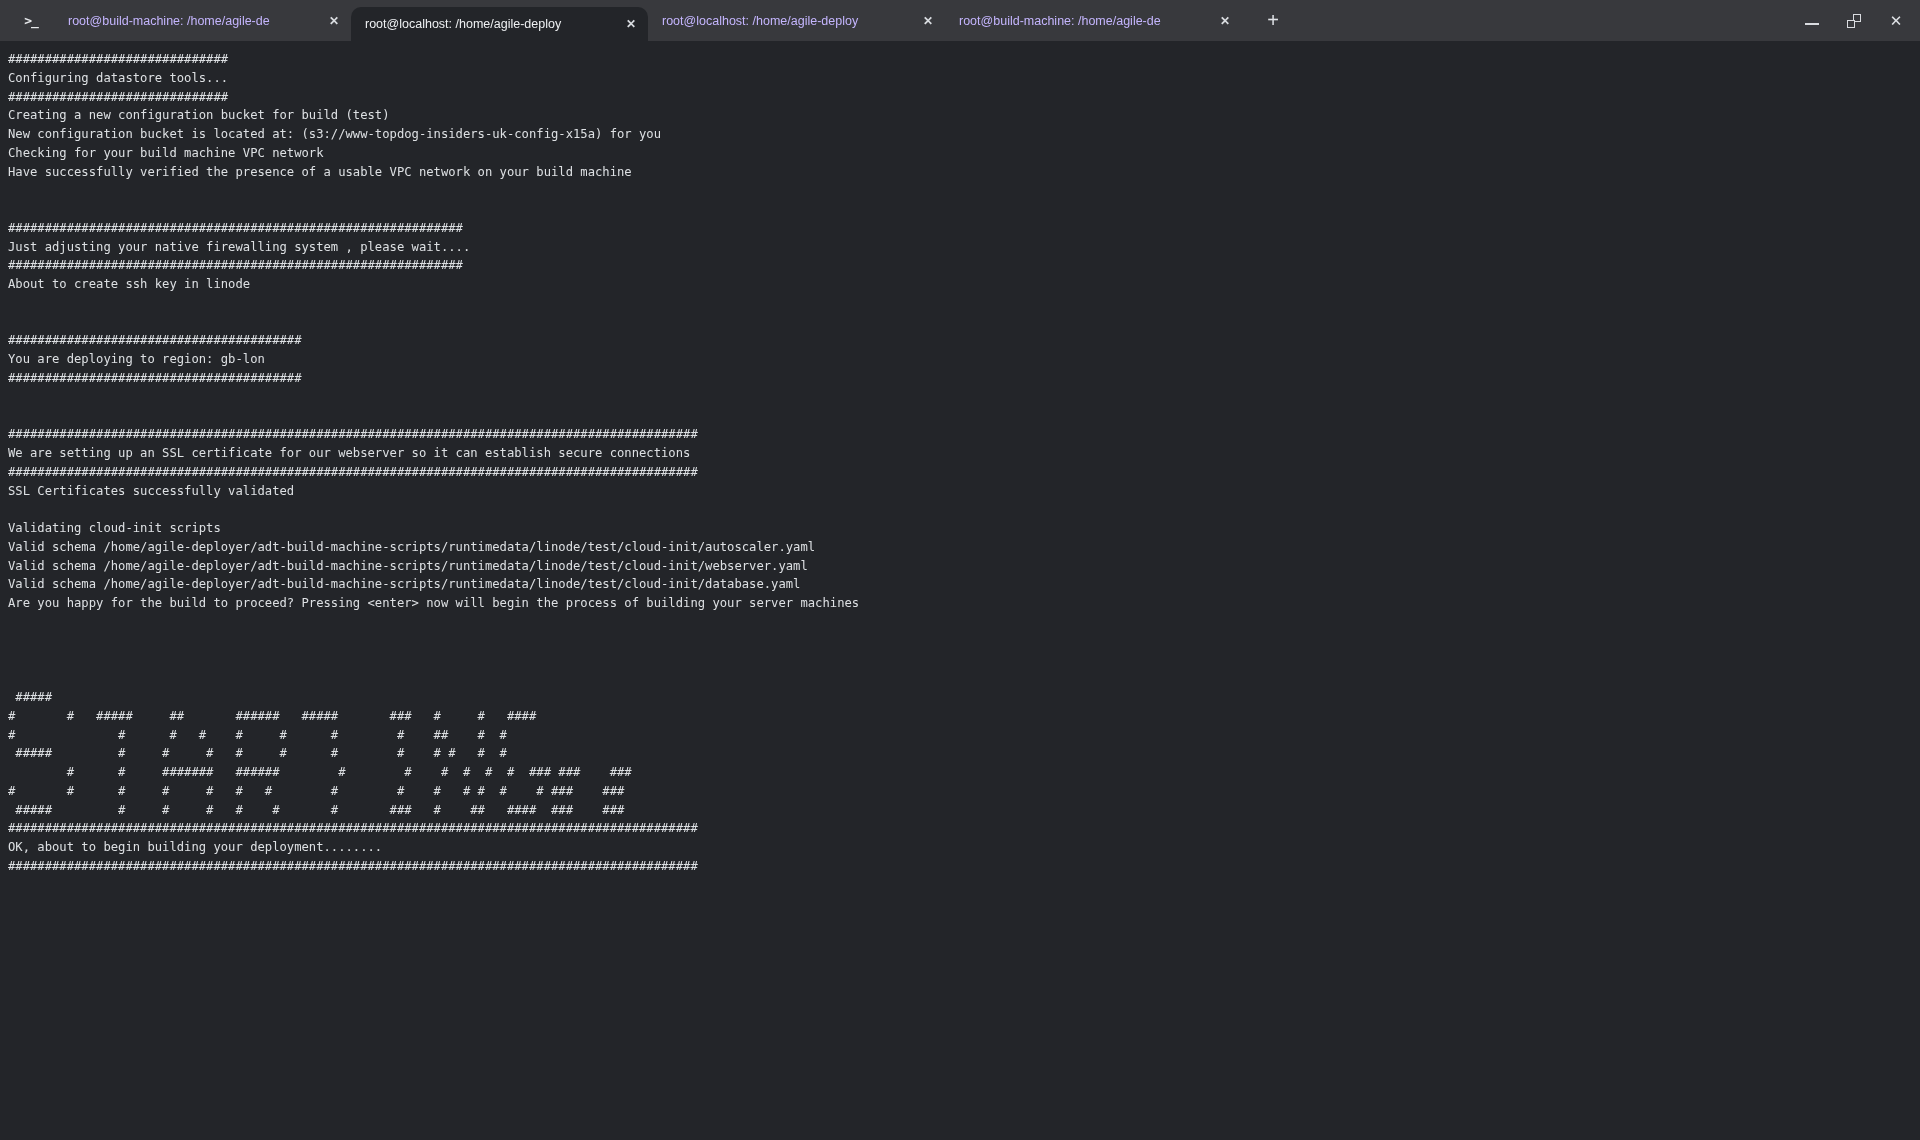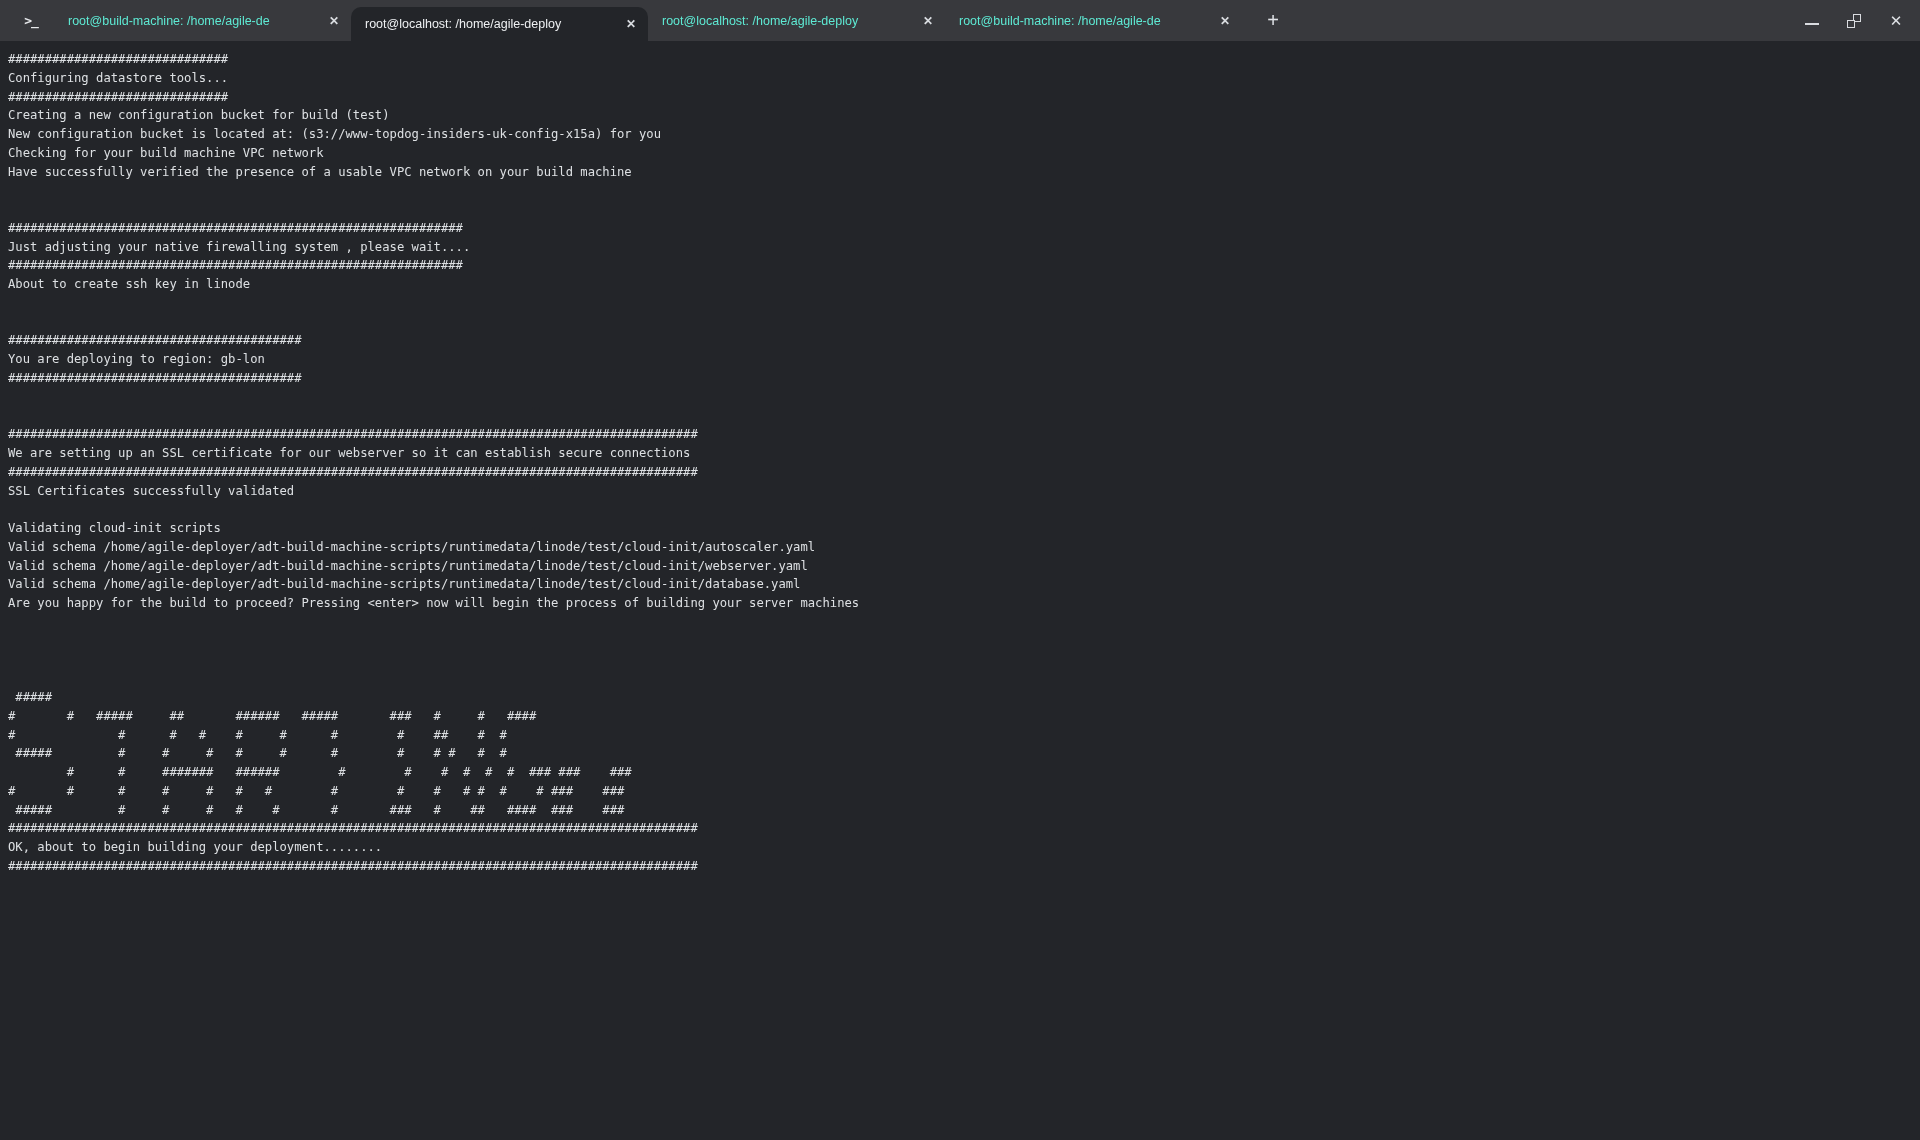--- a/index.html
+++ b/index.html
@@ -31,21 +31,21 @@
     padding: 0 8px 0 14px;
     position: relative;
   }
   .tab.active {
     height: 34px;
     background: #232529;
     border-radius: 10px 10px 0 0;
   }
   .tab-title {
     flex: 1 1 auto;
-    font-size: 12.5px; color: #5eead4;
+    font-size: 12.5px; color: #c4b5fd;
     white-space: nowrap; overflow: hidden;
     -webkit-mask-image: linear-gradient(90deg, #000 80%, transparent 97%);
             mask-image: linear-gradient(90deg, #000 80%, transparent 97%);
   }
   .tab.active .tab-title { color: #eef0f2; }
   .tab-close {
     flex: none; width: 18px; height: 18px; margin-left: 6px;
     border: none; background: transparent; padding: 0;
     color: #d9dce0; font: bold 12px "Liberation Sans", sans-serif;
     display: flex; align-items: center; justify-content: center;

